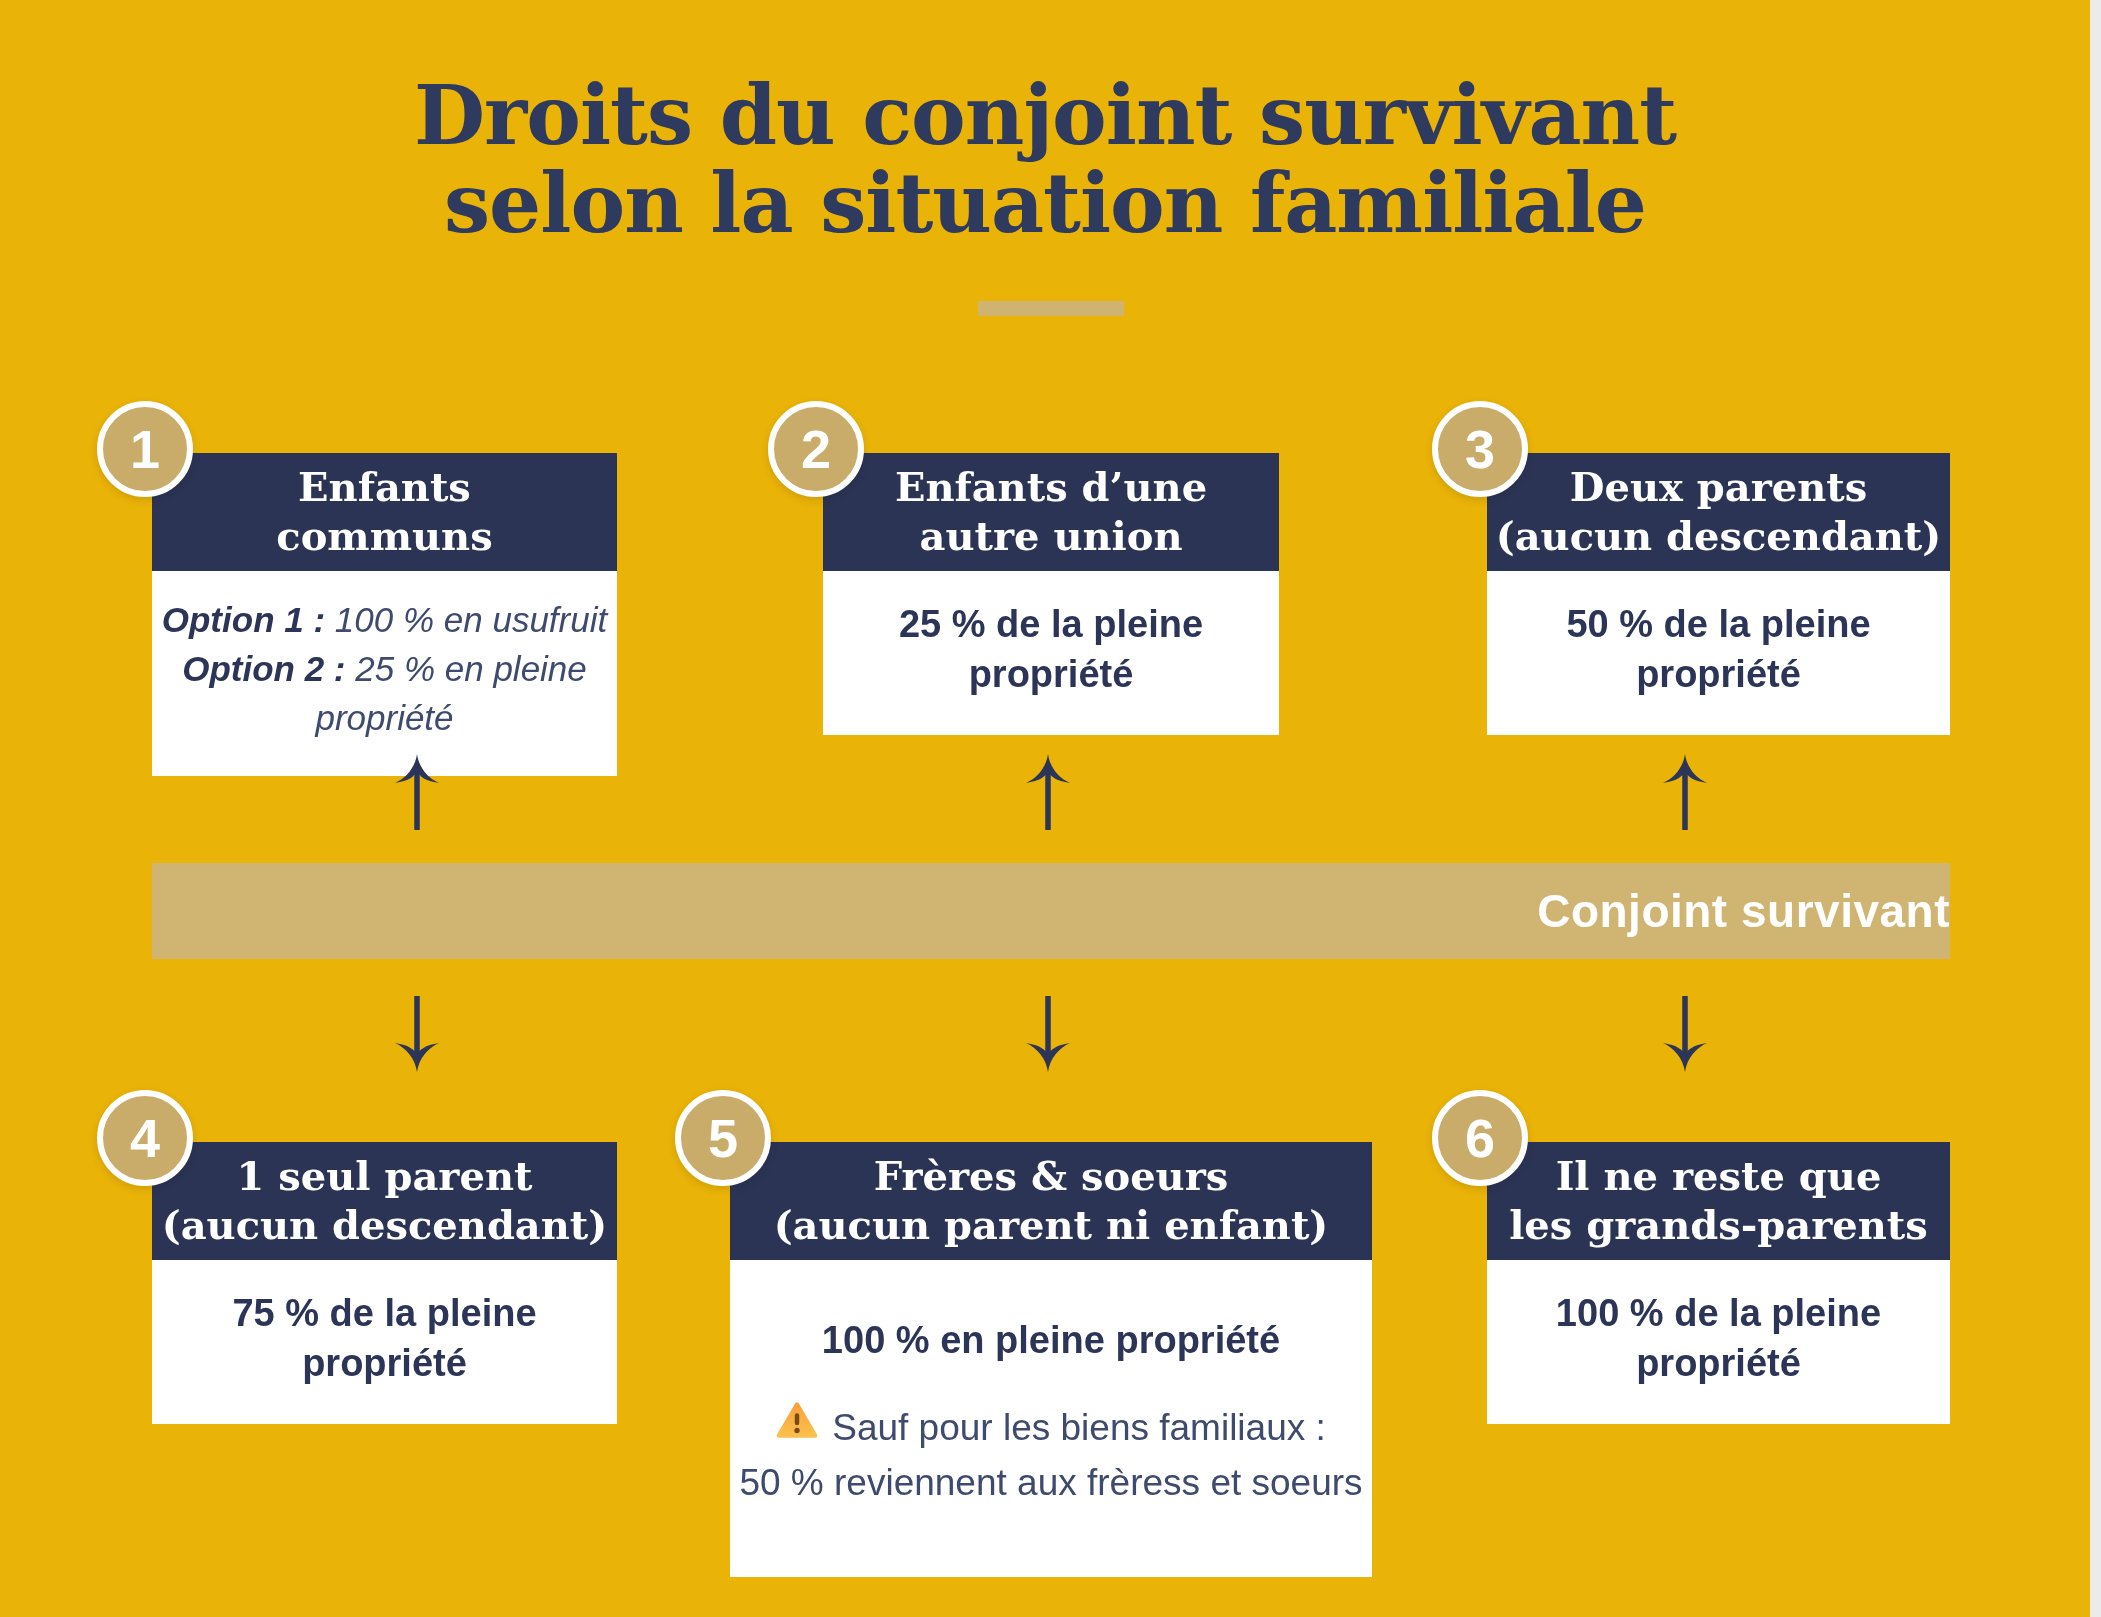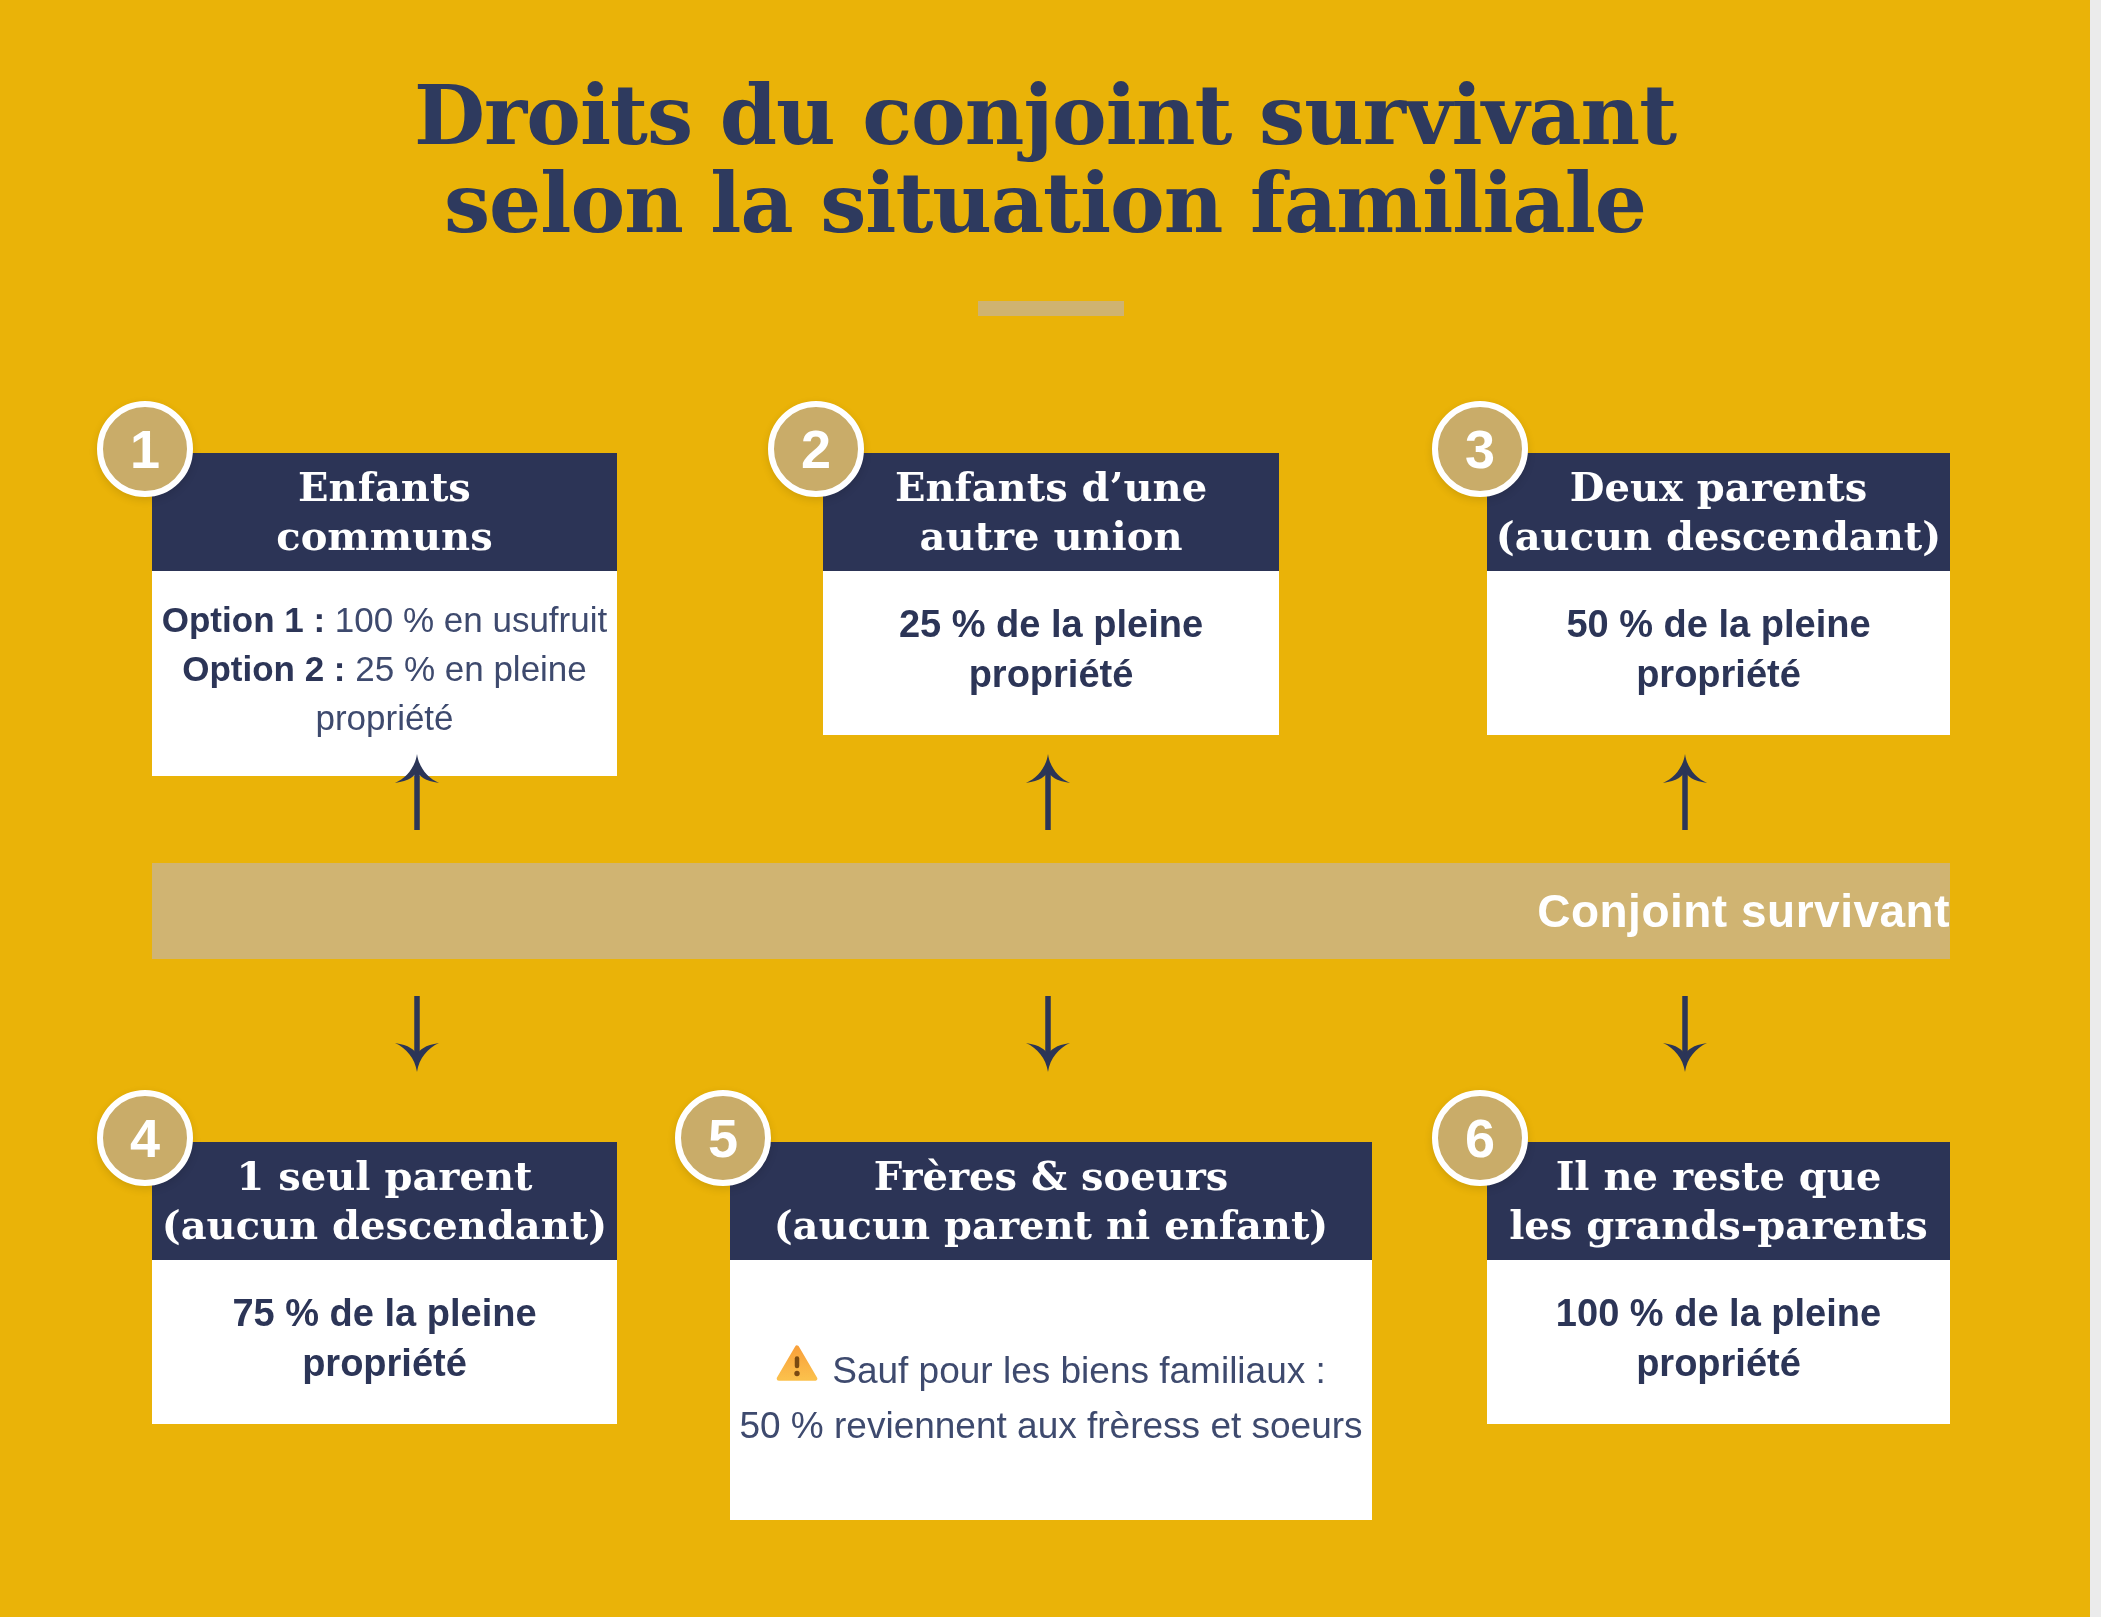--- a/index.html
+++ b/index.html
@@ -20,21 +20,21 @@
     background:#2c3456;color:#ffffff;text-align:center;
     font-family:"DejaVu Serif",serif;font-weight:700;font-size:40px;
     line-height:1.22;padding:10px 6px;
   }
   .box-body{
     background:#ffffff;text-align:center;color:#2c3557;
     font-weight:700;font-size:38px;line-height:1.32;padding:28px 12px 36px;
   }
   .box1 .box-body{
     font-weight:400;color:#3e4a6e;font-size:35px;line-height:1.4;
-    padding:24px 0 34px;white-space:nowrap;
+    padding:24px 0 34px;white-space:nowrap;font-style:italic;
   }
   .opt-label{font-weight:700;color:#2c3557;}
   .badge{
     position:absolute;left:-55px;top:-52px;width:96px;height:96px;border-radius:50%;
     background:#c9ac69;border:6px solid #ffffff;box-sizing:border-box;
     display:flex;align-items:center;justify-content:center;
     color:#ffffff;font-size:54px;font-weight:700;
     box-shadow:0 3px 8px rgba(0,0,0,0.12);
   }
   .gold-bar{
@@ -156,20 +156,21 @@
 
   <div class="box box5" style="left:730px;top:1142px;width:642px;">
     <div class="badge">
       <span>5</span>
     </div>
     <div class="box-header">
       <span>Frères &amp; soeurs</span><br>
       <span>(aucun parent ni enfant)</span>
     </div>
     <div class="box-body">
+      <div class="b5-main">100 % en pleine propriété</div>
       <div class="warn-row">
         <span class="warn-icon">
           <svg width="42" height="38" viewBox="0 0 48 44">
             <defs>
               <linearGradient id="wg" x1="0" y1="0" x2="0" y2="1">
                 <stop offset="0" stop-color="#f9a13b"></stop>
                 <stop offset="1" stop-color="#fbc04c"></stop>
               </linearGradient>
             </defs>
             <path d="M24 3 L45 39 L3 39 Z" fill="url(#wg)" stroke="url(#wg)" stroke-width="5" stroke-linejoin="round"></path>

